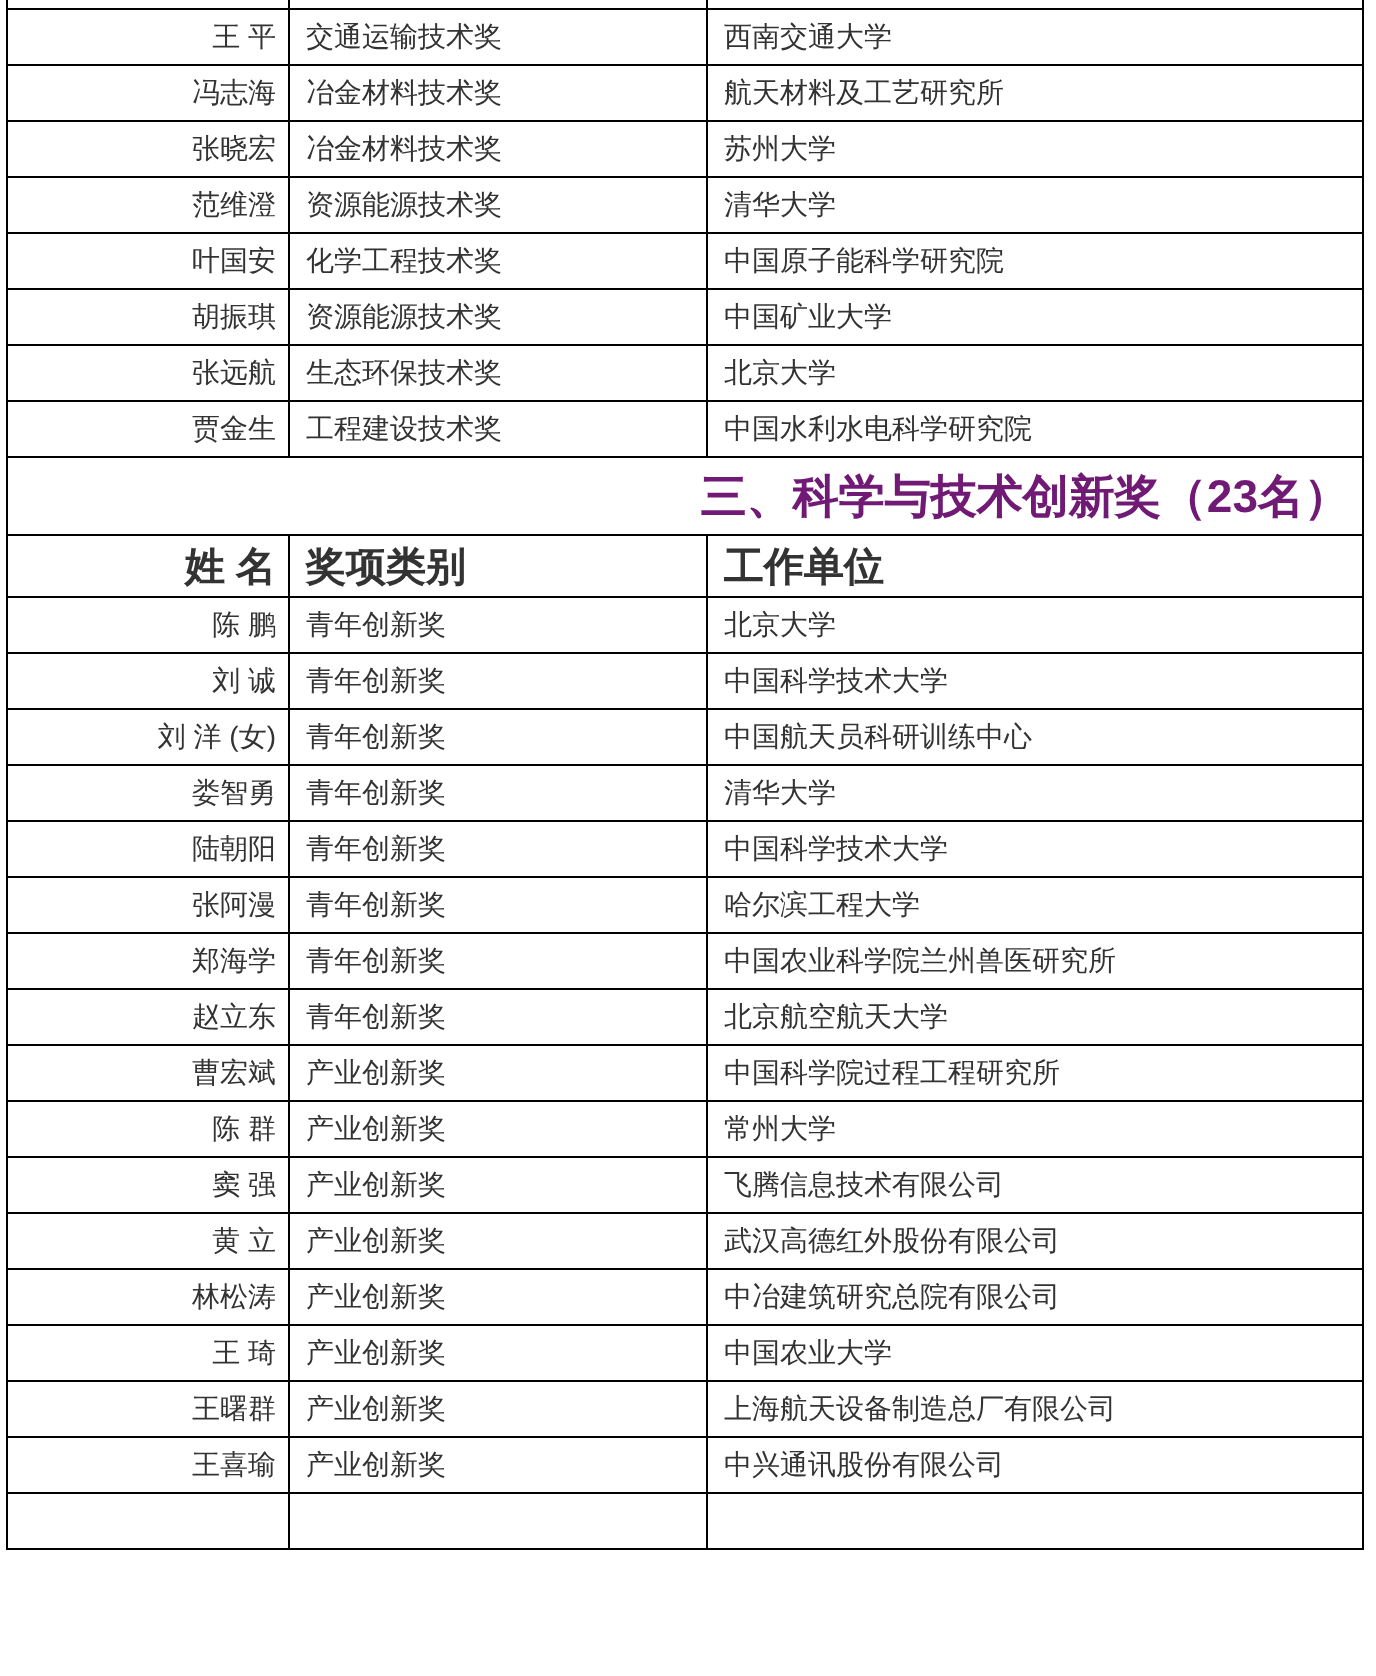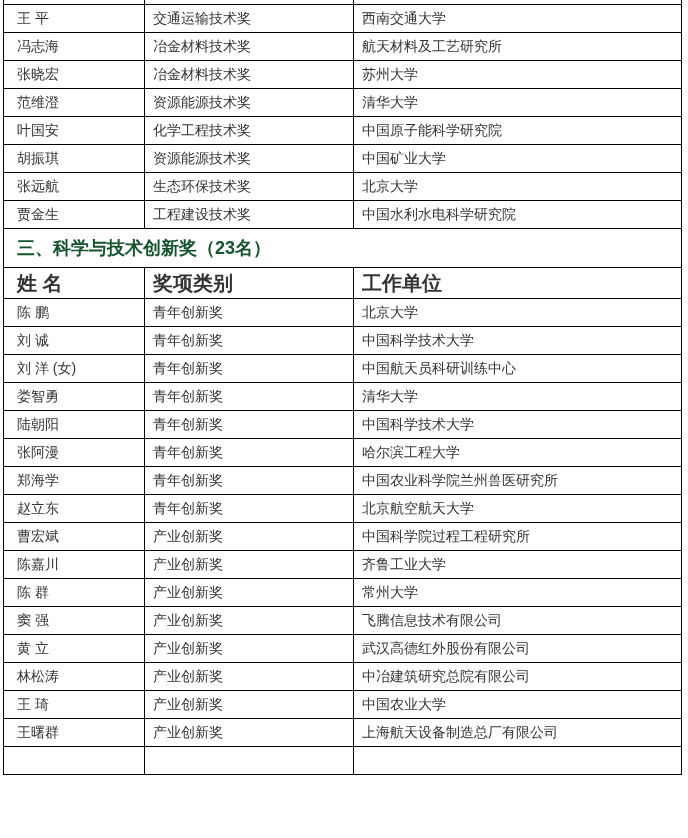--- a/index.html
+++ b/index.html
@@ -30,29 +30,30 @@
     text-align: left;
     vertical-align: middle;
     padding: 0 6px 0 8px;
     height: 27px;
     overflow: hidden;
     white-space: nowrap;
     background: #ffffff;
   }
   .award-table td:first-child, .award-table th:first-child {
     padding-left: 13px;
+    text-align: right;
   }
   .award-table tr.sliver-row td {
     height: 27px;
   }
   .award-table td.section-title-cell {
     height: 38px;
-    font-size: 18px;
+    font-size: 23px;
     font-weight: bold;
-    color: #14532d;
+    color: #701a75;
     padding-left: 13px;
   }
   .award-table tr.header-row th {
     height: 30px;
     font-size: 20px;
     font-weight: bold;
   }
 </style>
 </head>
 <body>
@@ -166,25 +167,20 @@
         <td>赵立东</td>
         <td>青年创新奖</td>
         <td>北京航空航天大学</td>
       </tr>
       <tr>
         <td>曹宏斌</td>
         <td>产业创新奖</td>
         <td>中国科学院过程工程研究所</td>
       </tr>
       <tr>
-        <td>陈嘉川</td>
-        <td>产业创新奖</td>
-        <td>齐鲁工业大学</td>
-      </tr>
-      <tr>
         <td>陈 群</td>
         <td>产业创新奖</td>
         <td>常州大学</td>
       </tr>
       <tr>
         <td>窦 强</td>
         <td>产业创新奖</td>
         <td>飞腾信息技术有限公司</td>
       </tr>
       <tr>
@@ -199,20 +195,25 @@
       </tr>
       <tr>
         <td>王 琦</td>
         <td>产业创新奖</td>
         <td>中国农业大学</td>
       </tr>
       <tr>
         <td>王曙群</td>
         <td>产业创新奖</td>
         <td>上海航天设备制造总厂有限公司</td>
+      </tr>
+      <tr>
+        <td>王喜瑜</td>
+        <td>产业创新奖</td>
+        <td>中兴通讯股份有限公司</td>
       </tr>
     </tbody>
 
   <tbody>
     <tr class="sliver-row">
       <td></td>
       <td></td>
       <td></td>
     </tr>
   </tbody>

